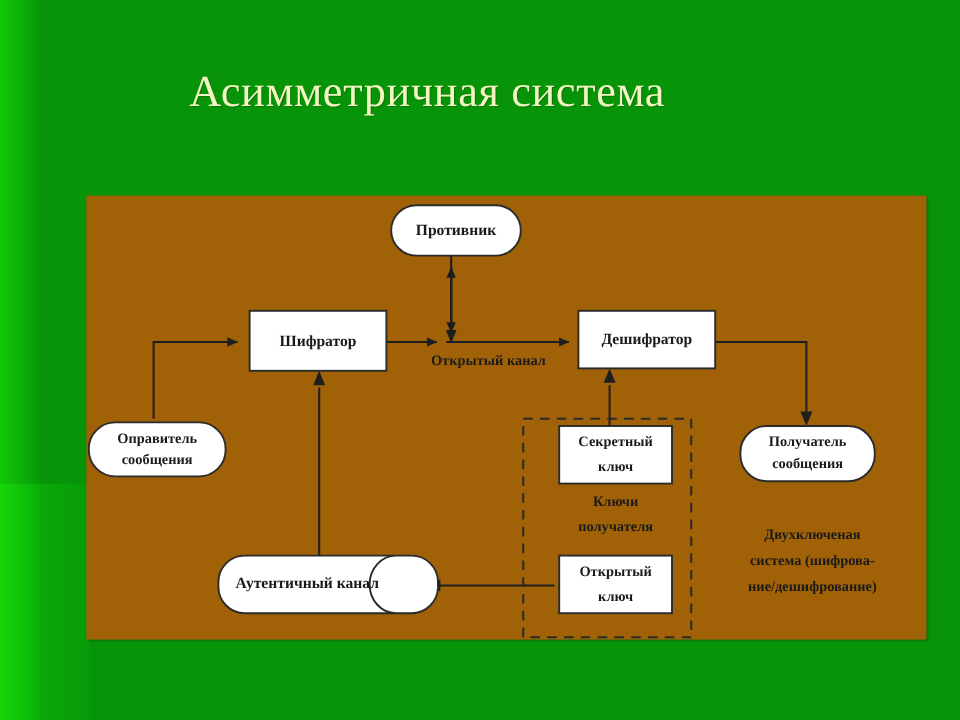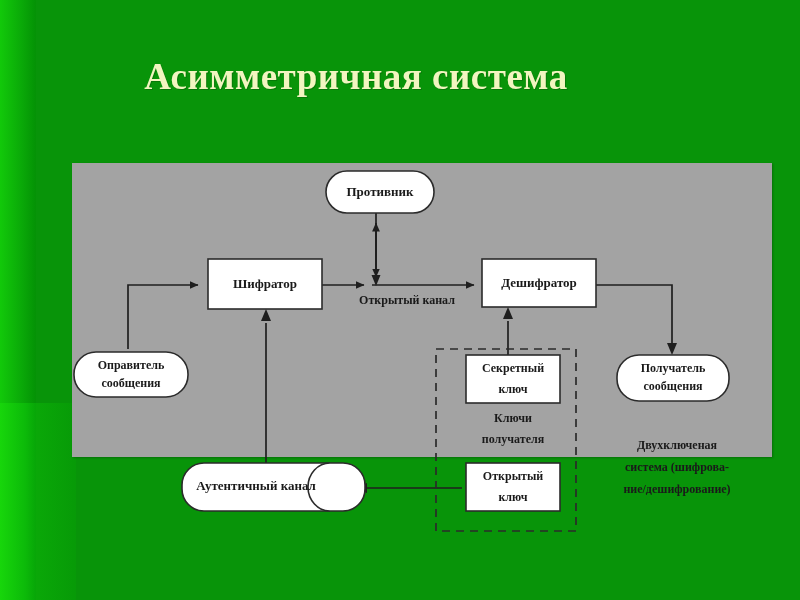--- a/index.html
+++ b/index.html
@@ -46,33 +46,33 @@
   }
 
   
   #title {
     position: absolute;
     left: 0; top: 55px;
     width: 712px;
     text-align: center;
     color: #f2f5c0;
     font-family: "Liberation Serif", serif;
-    font-weight: bold;
+    font-weight: normal;
     font-size: 37px;
     letter-spacing: 0.5px;
     text-shadow: 1px 1px 0 rgba(0,0,0,0.18);
     white-space: nowrap;
   }
 
   
   #panel {
     position: absolute;
     left: 72px; top: 163px;
-    width: 700px; height: 294px;
-    background: #a3a3a3;
+    width: 700px; height: 370px;
+    background: #a16207;
     box-shadow: 1px 1px 2px rgba(0,0,0,0.25);
   }
   #panel svg { display: block; }
 
   .nodelabel {
     font-family: "Liberation Serif", serif;
     font-weight: bold;
     fill: #1a1a1a;
     text-anchor: middle;
     dominant-baseline: middle;

